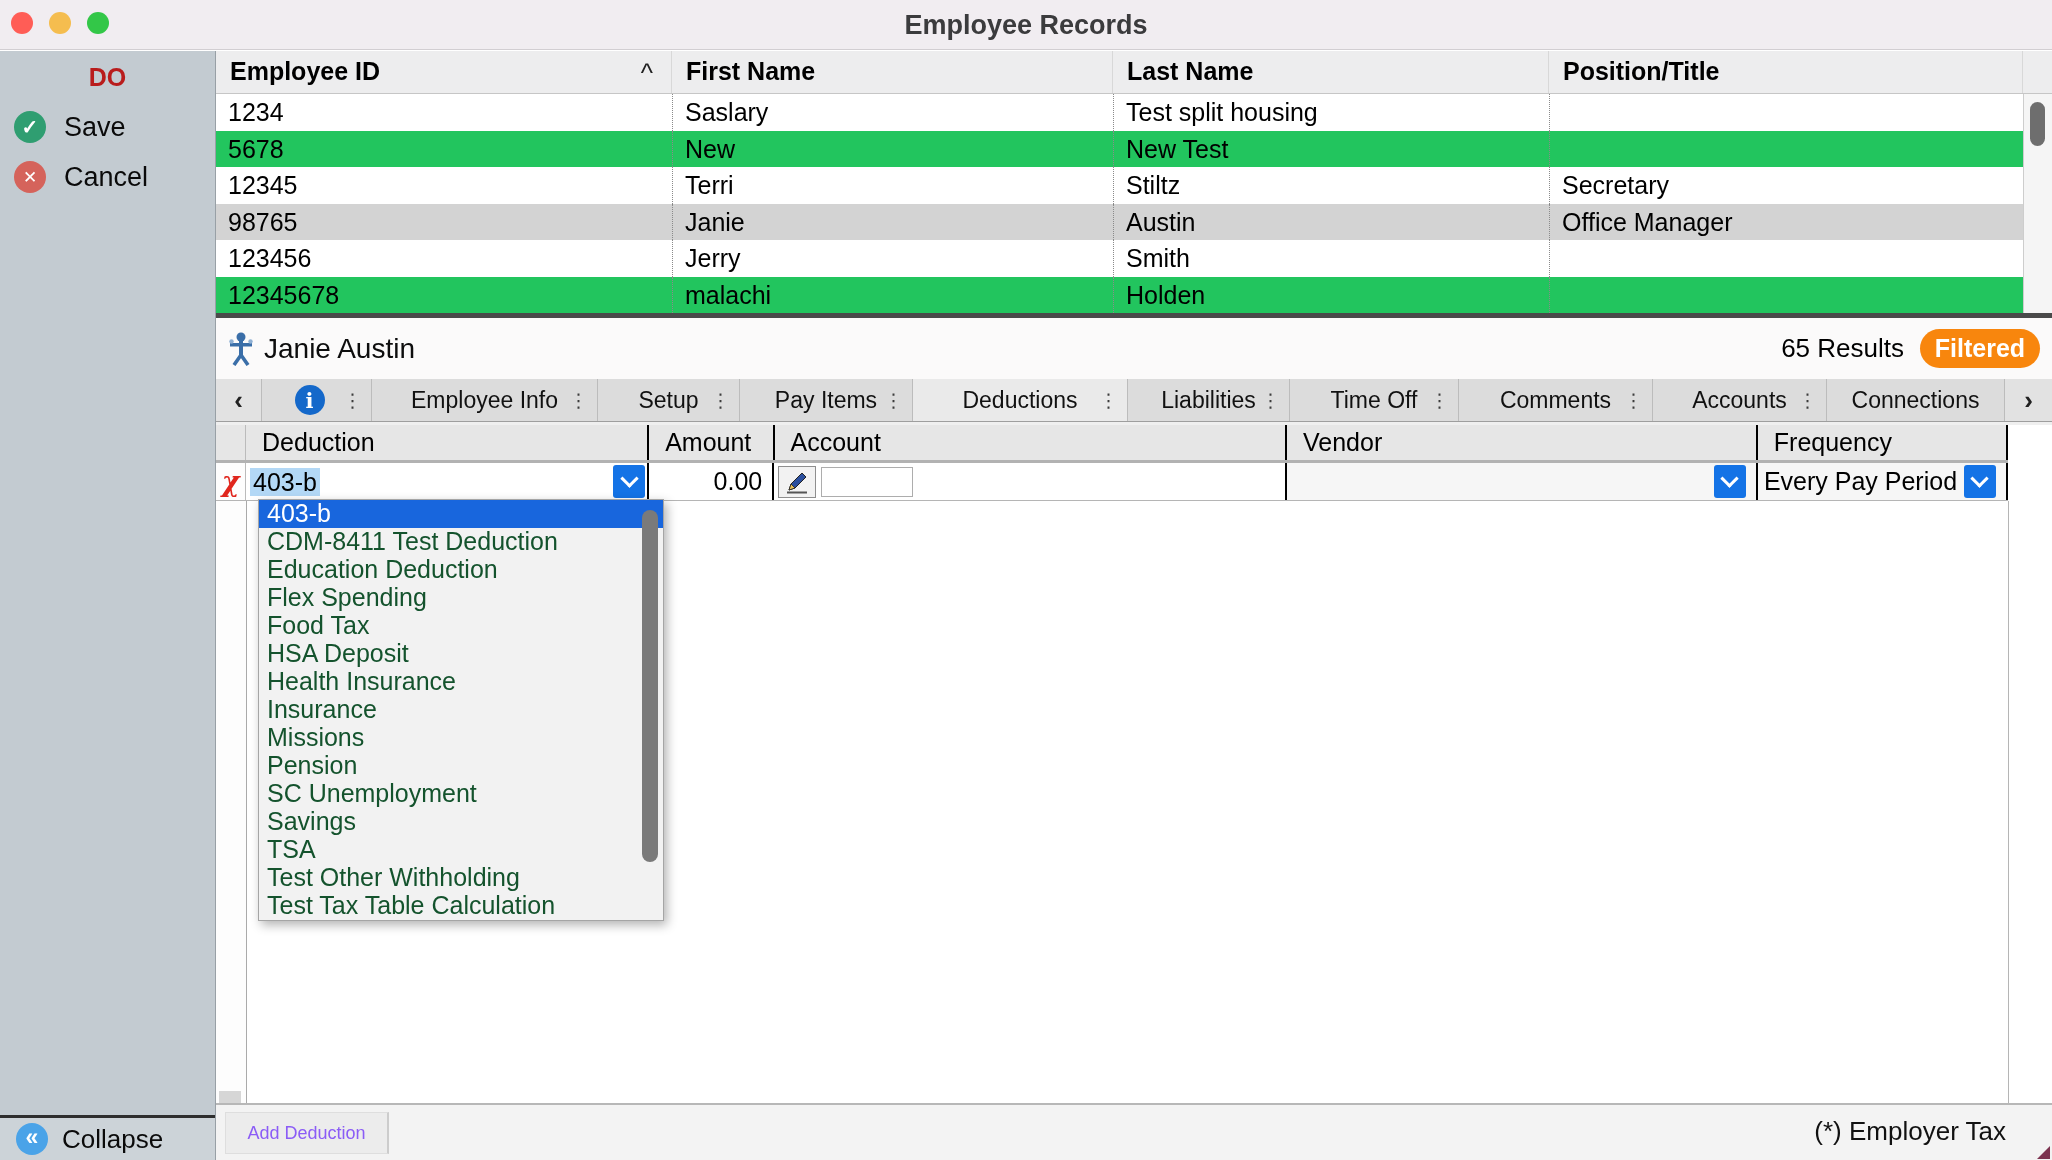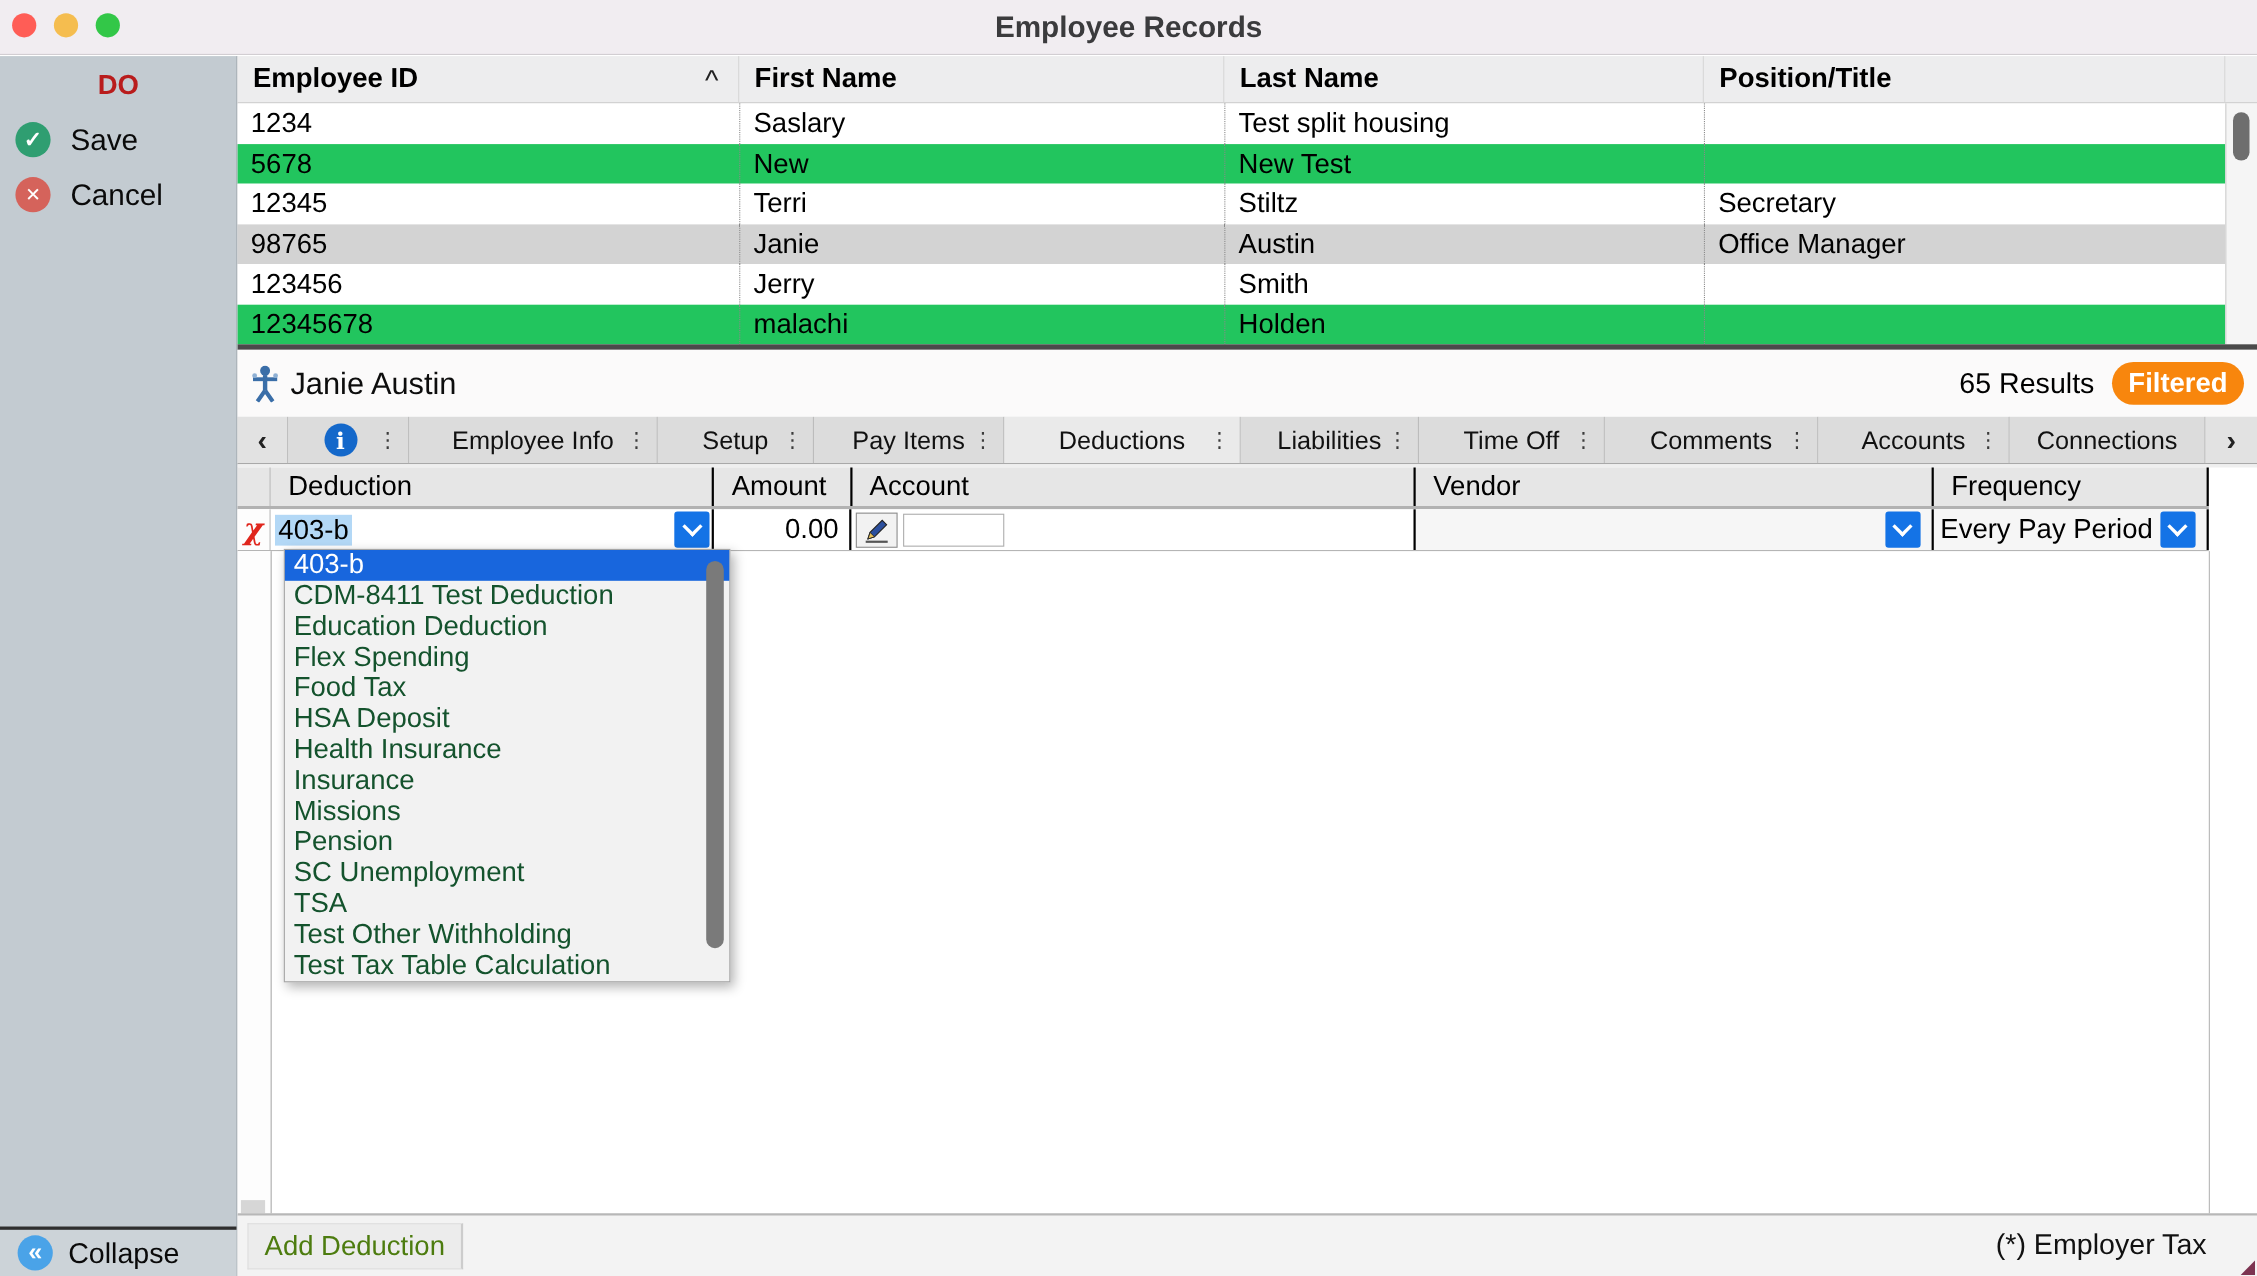--- a/index.html
+++ b/index.html
@@ -101,21 +101,21 @@
   .popup-item.selected{background:#1866dd;color:#fff;}
   .popup-thumb{position:absolute;right:5px;top:10px;width:16px;height:352px;background:#7a7a7a;border-radius:9px;}
 
   
   .gutter-strip{position:absolute;left:0;top:450px;width:31px;height:603px;background:#fdfdfd;border-right:1px solid #aaa;box-sizing:border-box;}
   .gutter-end{position:absolute;left:3px;bottom:0;width:22px;height:13px;background:#d6d6d6;}
   .right-edge-line{position:absolute;left:1792px;top:450px;width:1px;height:603px;background:#b5b5b5;}
 
   
   .bottom-bar{position:absolute;left:0;bottom:0;width:1836px;height:57px;background:#f3f3f3;border-top:2px solid #b7b7b7;box-sizing:border-box;}
-  .add-btn{position:absolute;left:9px;top:7px;width:196px;height:42px;background:#ececec;border:1px solid #dedede;border-right:2px solid #cccccc;font-size:25px;text-align:center;line-height:40px;box-sizing:border-box;color:#4d7c0f;cursor:default;}
+  .add-btn{position:absolute;left:9px;top:7px;width:164px;height:42px;background:#ececec;border:1px solid #dedede;border-right:2px solid #cccccc;font-size:18px;text-align:center;line-height:40px;box-sizing:border-box;color:#8b5cf6;cursor:default;}
   .employer-note{position:absolute;right:46px;top:0;line-height:53px;font-size:26px;color:#111;}
   .resize-grip{position:absolute;right:2px;bottom:1px;width:0;height:0;border-left:13px solid transparent;border-bottom:13px solid #7c3350;}
 </style>
 </head>
 <body>
 
 <div class="window">
 
   <div class="titlebar">
     <div class="traffic">
@@ -311,20 +311,21 @@
       <div class="popup-item">CDM-8411 Test Deduction</div>
       <div class="popup-item">Education Deduction</div>
       <div class="popup-item">Flex Spending</div>
       <div class="popup-item">Food Tax</div>
       <div class="popup-item">HSA Deposit</div>
       <div class="popup-item">Health Insurance</div>
       <div class="popup-item">Insurance</div>
       <div class="popup-item">Missions</div>
       <div class="popup-item">Pension</div>
       <div class="popup-item">SC Unemployment</div>
+      <div class="popup-item">Savings</div>
       <div class="popup-item">TSA</div>
       <div class="popup-item">Test Other Withholding</div>
       <div class="popup-item">Test Tax Table Calculation</div>
       <div class="popup-thumb"></div>
     </div>
 
     <div class="gutter-strip">
       <div class="gutter-end"></div>
     </div>
     <div class="right-edge-line"></div>

